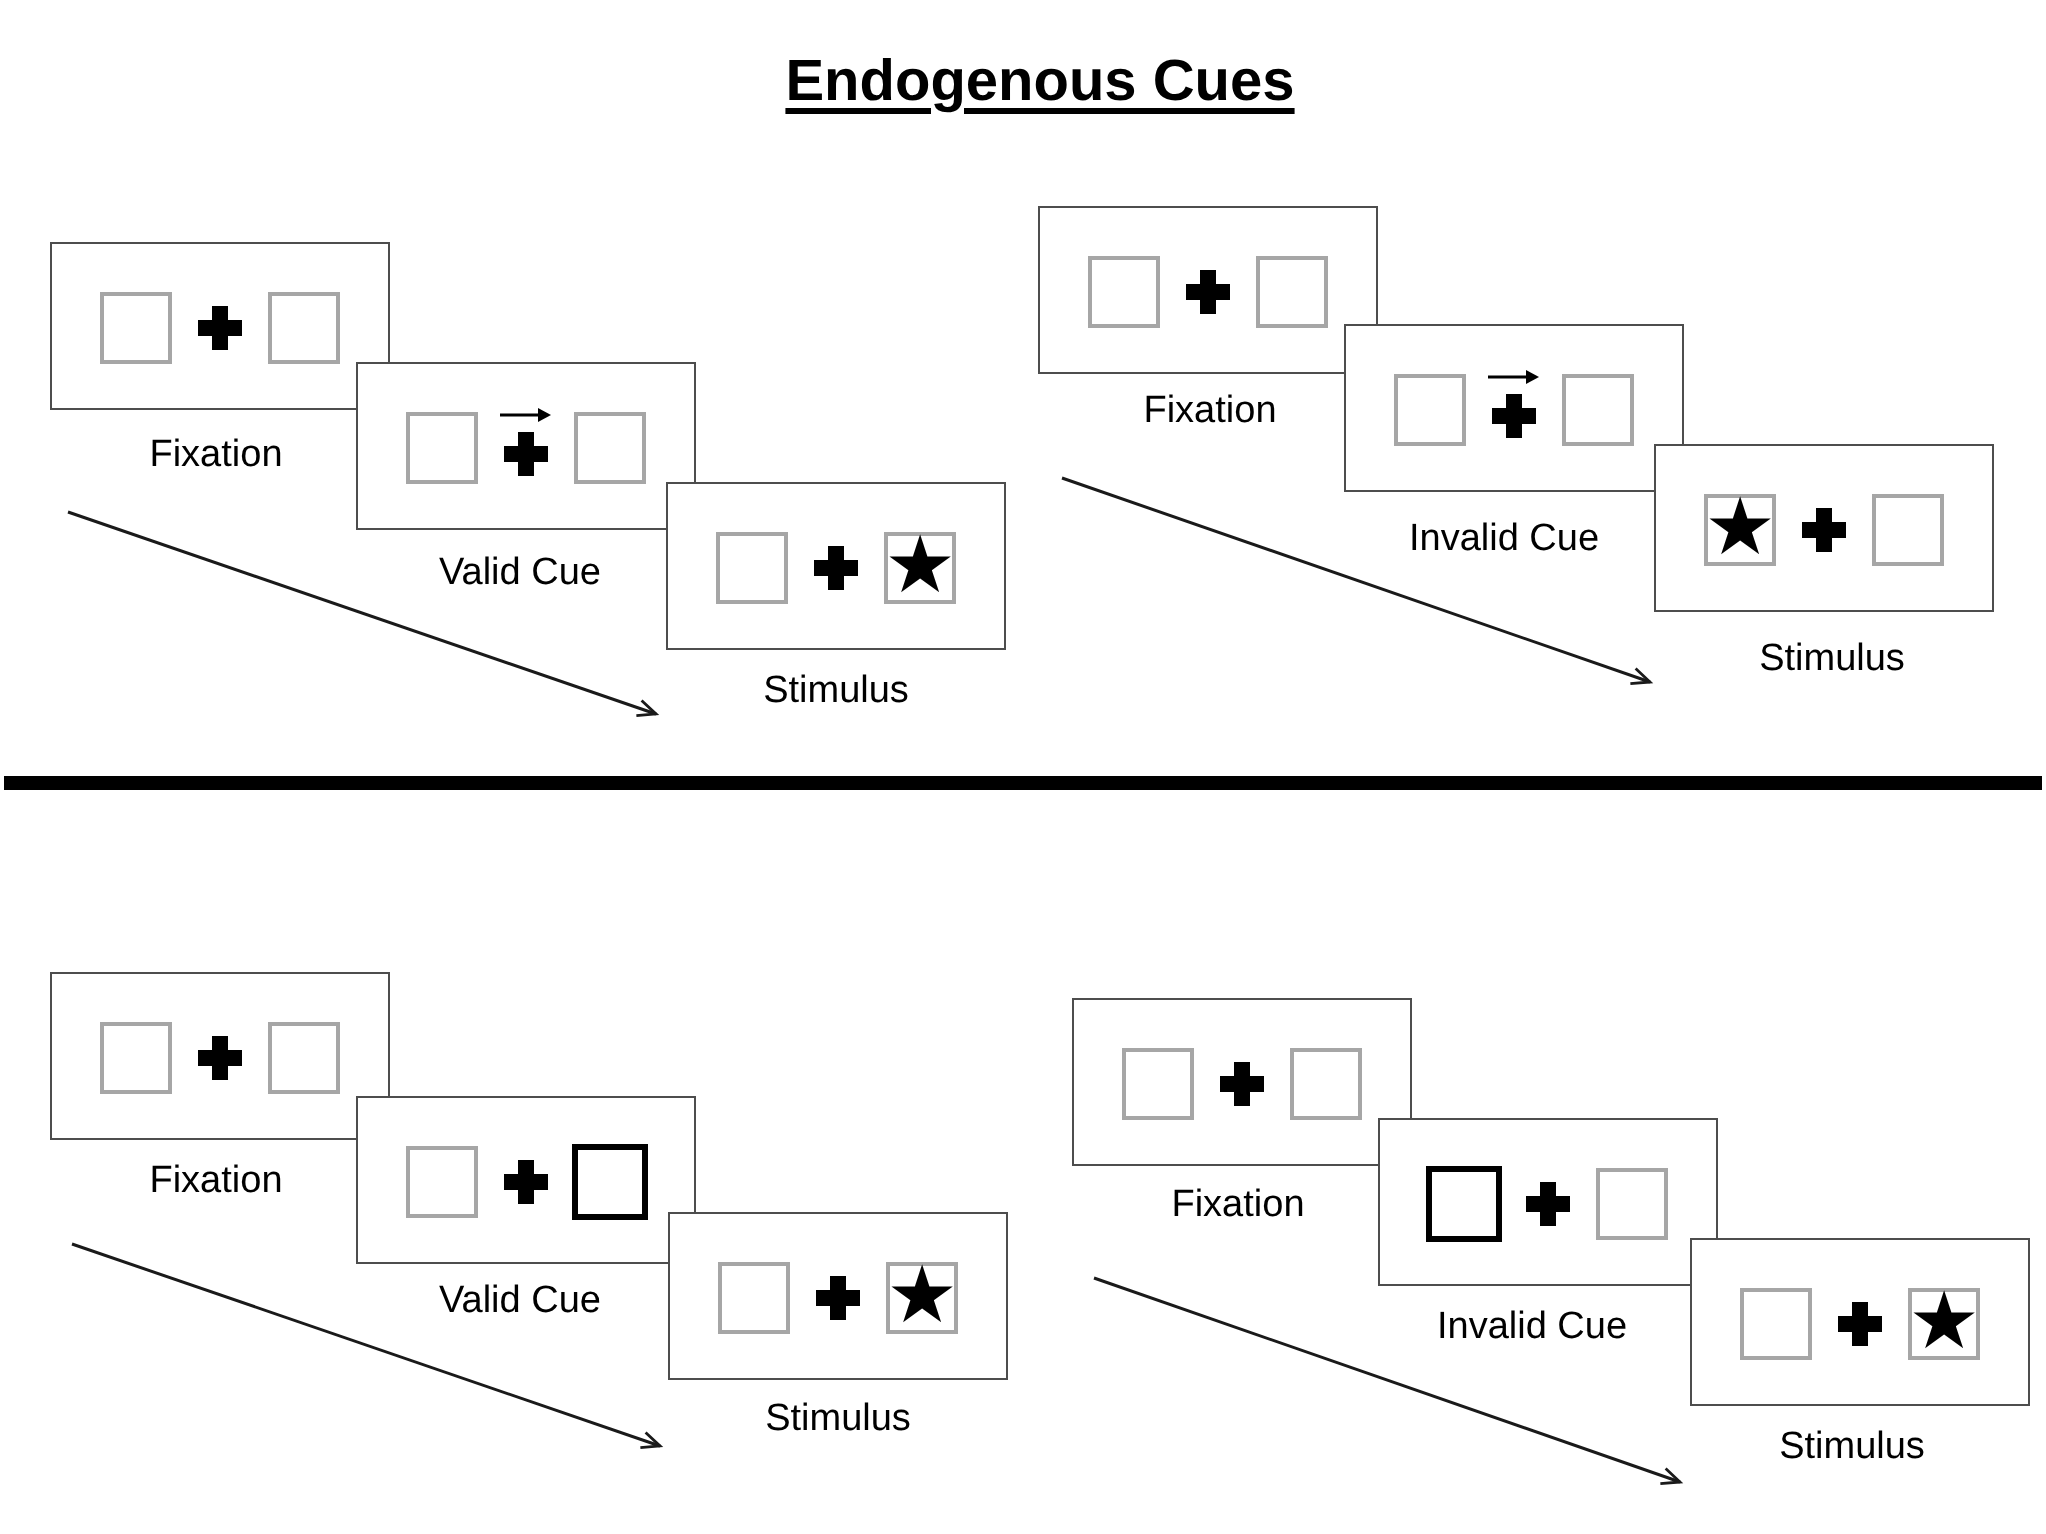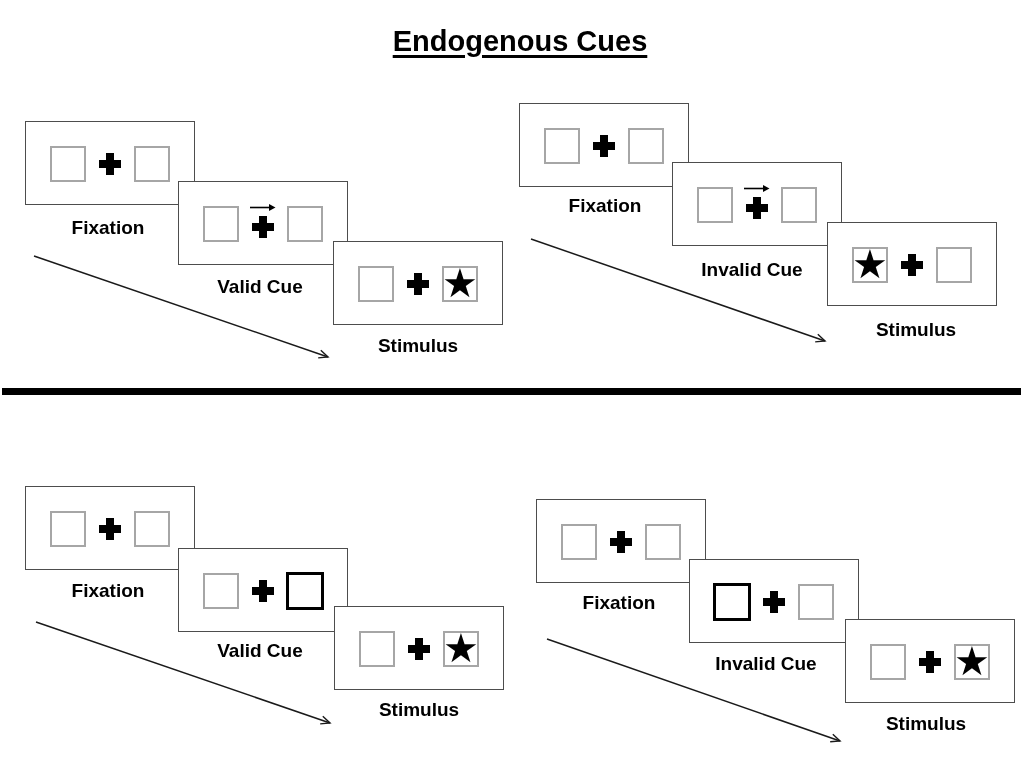--- a/index.html
+++ b/index.html
@@ -12,21 +12,21 @@
   .sq.left{left:24px;} .sq.right{left:108px;}
   .sq.bold{width:38px;height:38px;top:23px;border:3px solid #000;}
   .sq.bold.left{left:23px;} .sq.bold.right{left:107px;}
   .plus{position:absolute;left:50%;top:42px;transform:translate(-50%,-50%);width:22px;height:22px;}
   .panel.cue .plus{top:45px;}
   .plus::before{content:"";position:absolute;left:0;top:7px;width:22px;height:8px;background:#000;}
   .plus::after{content:"";position:absolute;left:7px;top:0;width:8px;height:22px;background:#000;}
   .cue-arrow{position:absolute;left:50%;top:21px;transform:translateX(-50%);}
   .star{position:absolute;left:50%;top:50%;transform:translate(-50%,-52%);font-family:"DejaVu Sans",sans-serif;
         font-size:40px;line-height:1;color:#000;}
-  .plabel{position:absolute;transform:translateX(-50%);font-weight:700;font-size:19px;color:#000;white-space:nowrap;}
+  .plabel{position:absolute;transform:translateX(-50%);font-weight:400;font-size:19px;color:#000;white-space:nowrap;}
   .divider{position:absolute;left:2px;top:388px;width:1019px;height:7px;background:#000;}
   .arrows{position:absolute;left:0;top:0;pointer-events:none;}
 </style>
 </head>
 <body>
 
 <div id="canvas">
 
   <div class="title" style="left:520px;top:25px">Endogenous Cues</div>
 

